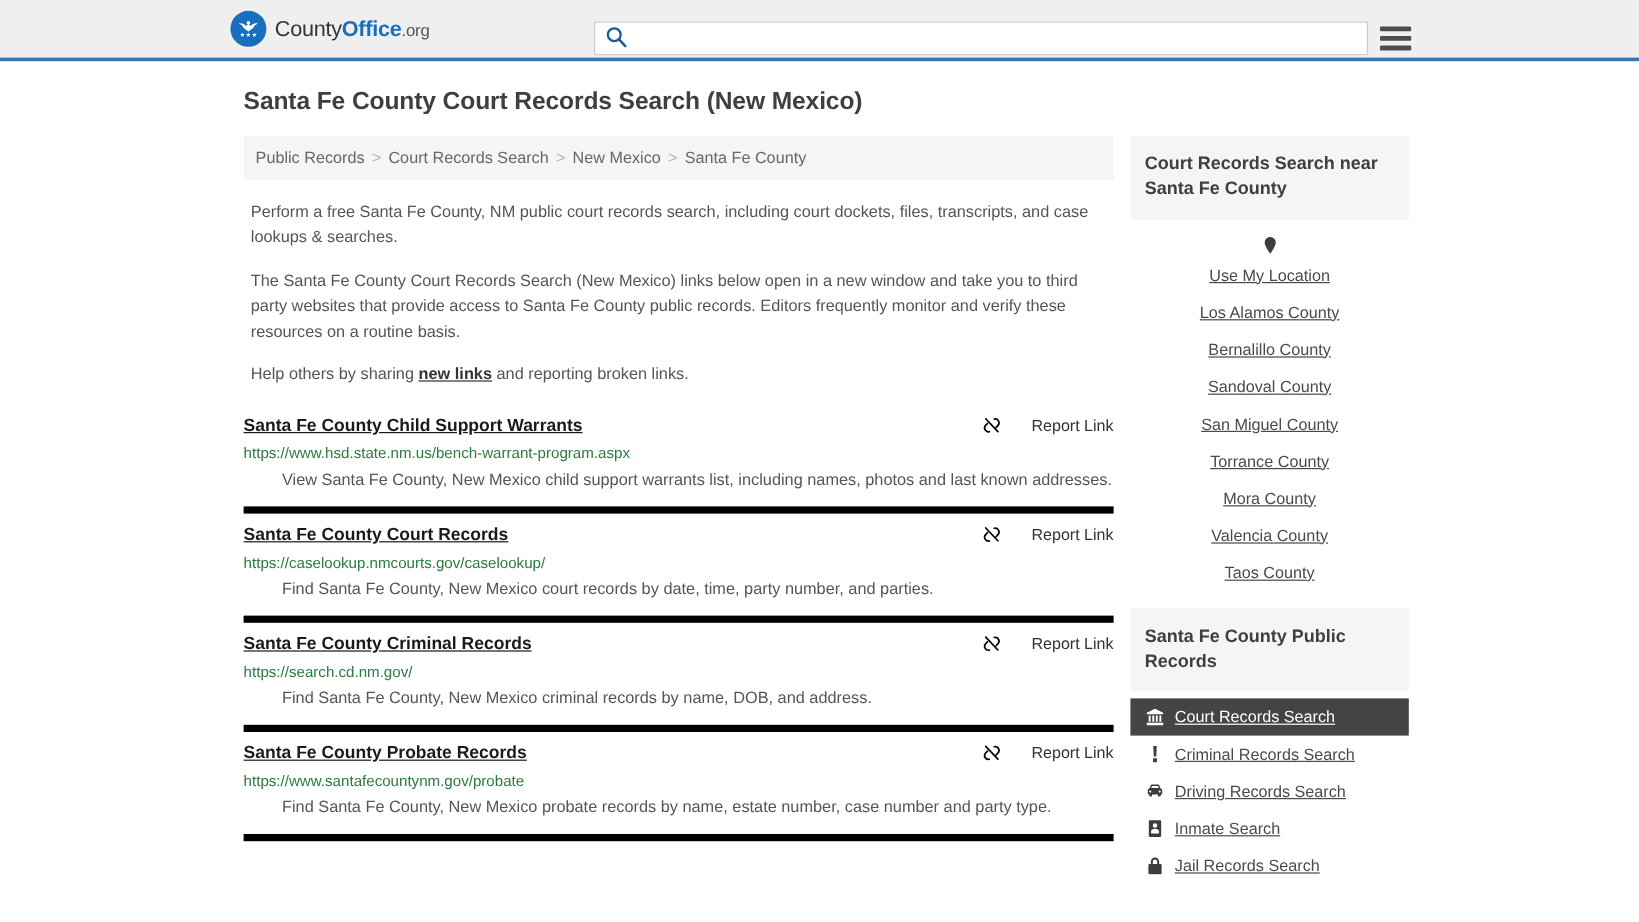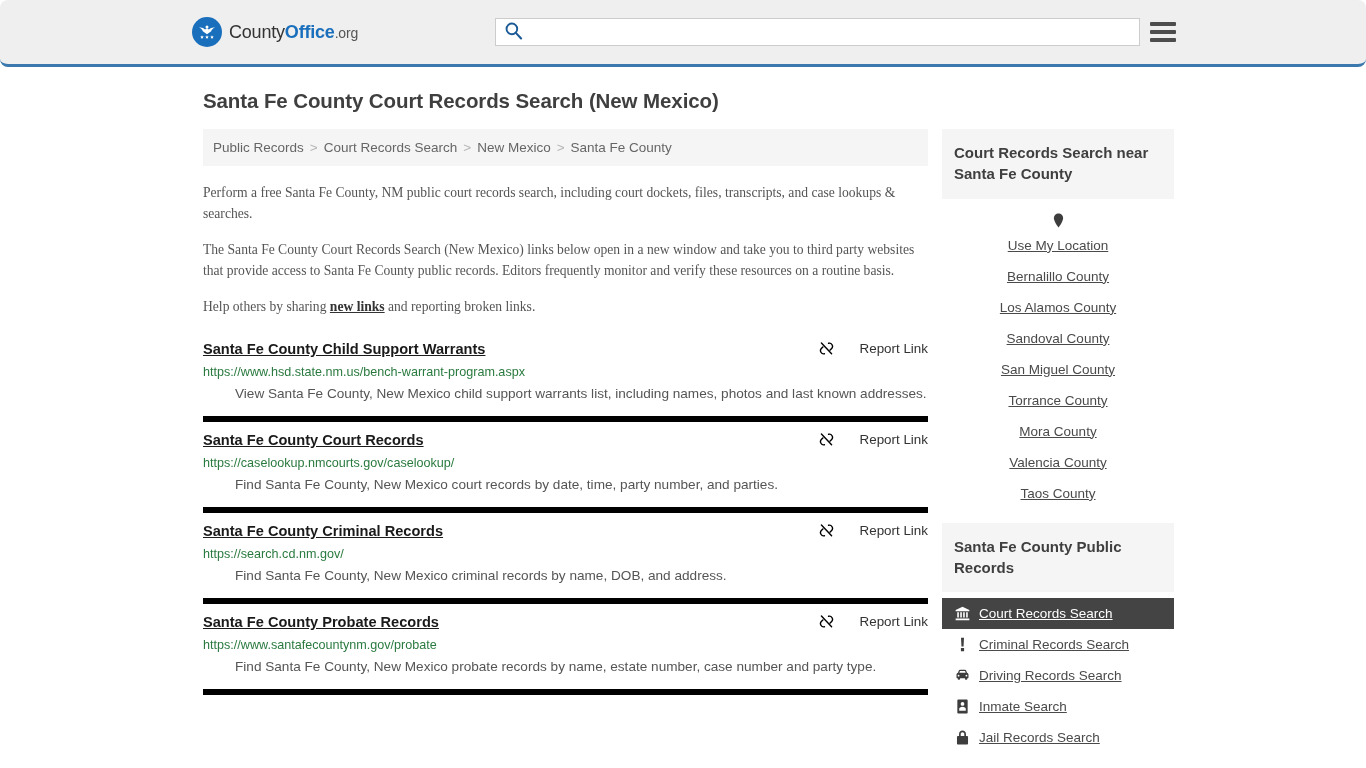--- a/index.html
+++ b/index.html
@@ -9,25 +9,24 @@
     width: 1366px; height: 768px;
     overflow: hidden;
     background: #ffffff;
     font-family: "Liberation Sans", sans-serif;
     -webkit-font-smoothing: antialiased;
   }
 
   
   .site-header {
     position: relative;
-    height: 67px;
+    height: 51px;
     background: #efefef;
     border-bottom: 3px solid #3a78ad;
     display: flex;
-    border-radius: 8px;
   }
   .brand {
     display: flex;
     align-items: center;
     margin-left: 192px;
     text-decoration: none;
     cursor: pointer;
   }
   .brand-mark {
     width: 30px; height: 30px;
@@ -131,22 +130,21 @@
     text-decoration: none;
     cursor: pointer;
   }
   .breadcrumb .sep { color: #b5b5b5; margin: 0 6px; }
 
   
   .intro p {
     font-size: 13.6px;
     line-height: 1.58;
     color: #555555;
-    margin: 0 0 14px 0;
-    font-family: Liberation Serif, serif;
+    margin: 0 0 14px 6px;
   }
   .intro a.inline-link {
     color: #333333;
     text-decoration: underline;
     font-weight: bold;
     cursor: pointer;
   }
 
   
   .results { margin-top: 10px; }
@@ -358,24 +356,24 @@
         <div class="card-list counties" id="nearby-list">
             <a class="side-link">
               <span class="side-icon">
                 <svg width="15" height="15" viewBox="0 0 16 16" fill="currentColor">
                   <path d="M8 0.6C5.3 0.6 3.1 2.8 3.1 5.5c0 3.6 4.9 9.9 4.9 9.9s4.9-6.3 4.9-9.9C12.9 2.8 10.7 0.6 8 0.6z"></path>
                 </svg>
               </span>
               <span class="txt">Use My Location</span>
             </a>
             <a class="side-link plain">
+              <span class="txt">Los Alamos County</span>
+            </a>
+            <a class="side-link plain">
               <span class="txt">Bernalillo County</span>
-            </a>
-            <a class="side-link plain">
-              <span class="txt">Los Alamos County</span>
             </a>
             <a class="side-link plain">
               <span class="txt">Sandoval County</span>
             </a>
             <a class="side-link plain">
               <span class="txt">San Miguel County</span>
             </a>
             <a class="side-link plain">
               <span class="txt">Torrance County</span>
             </a>

